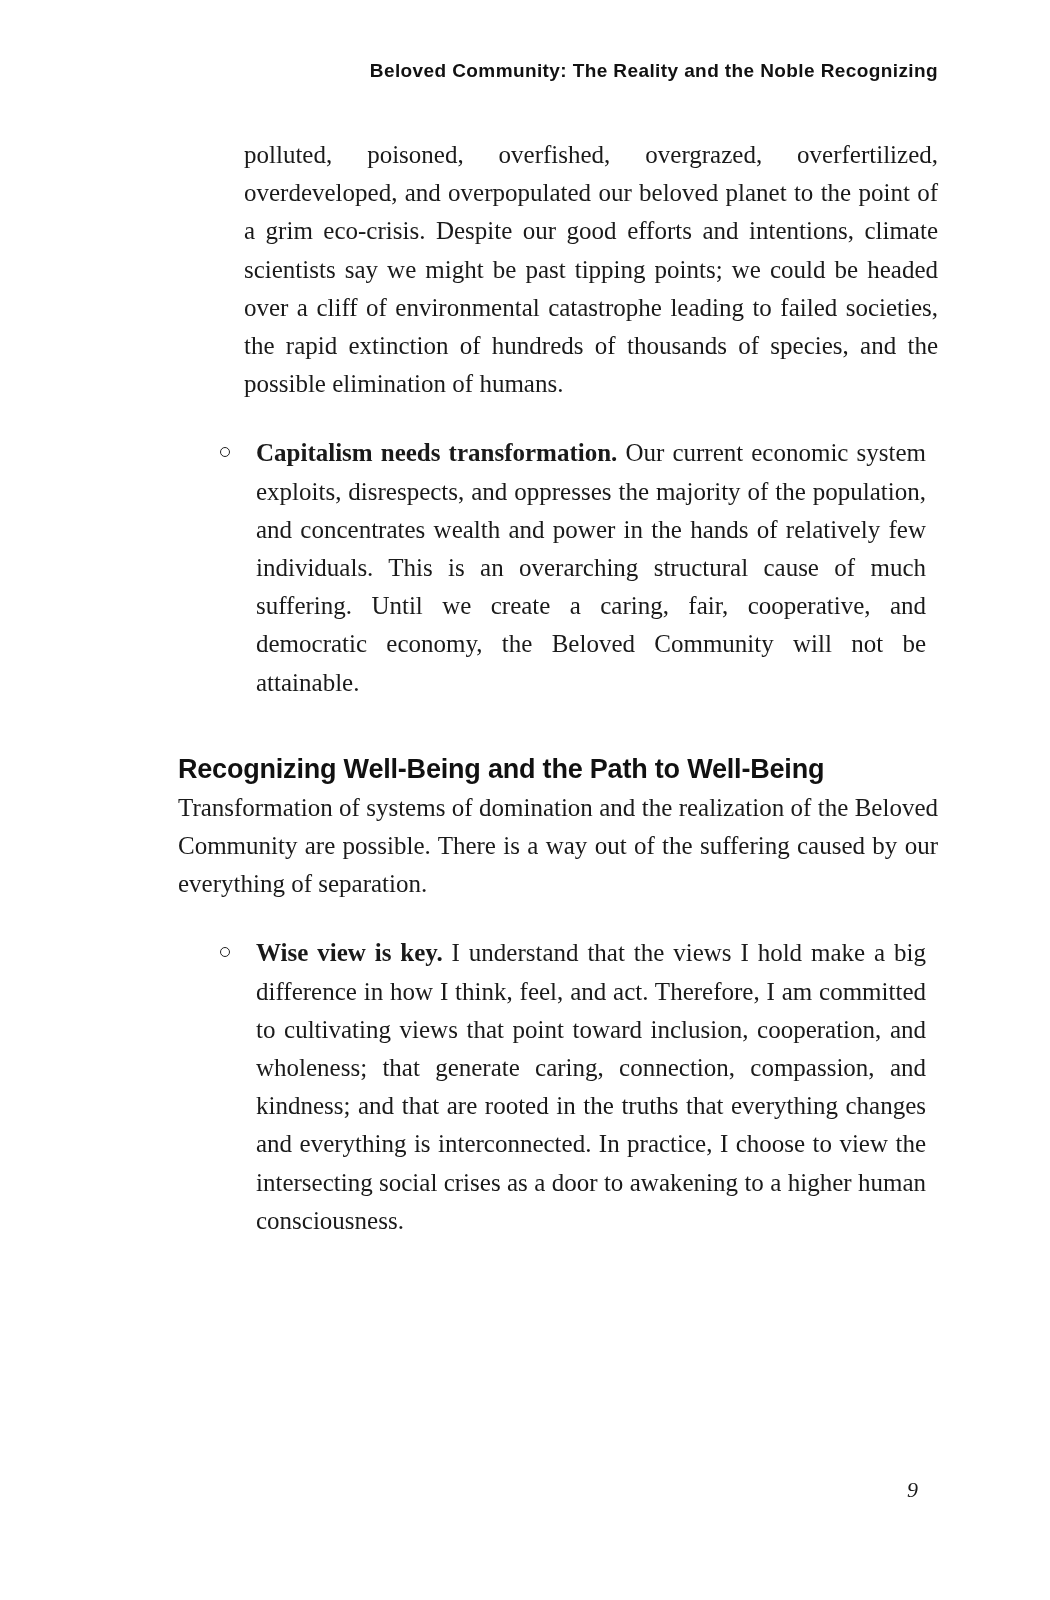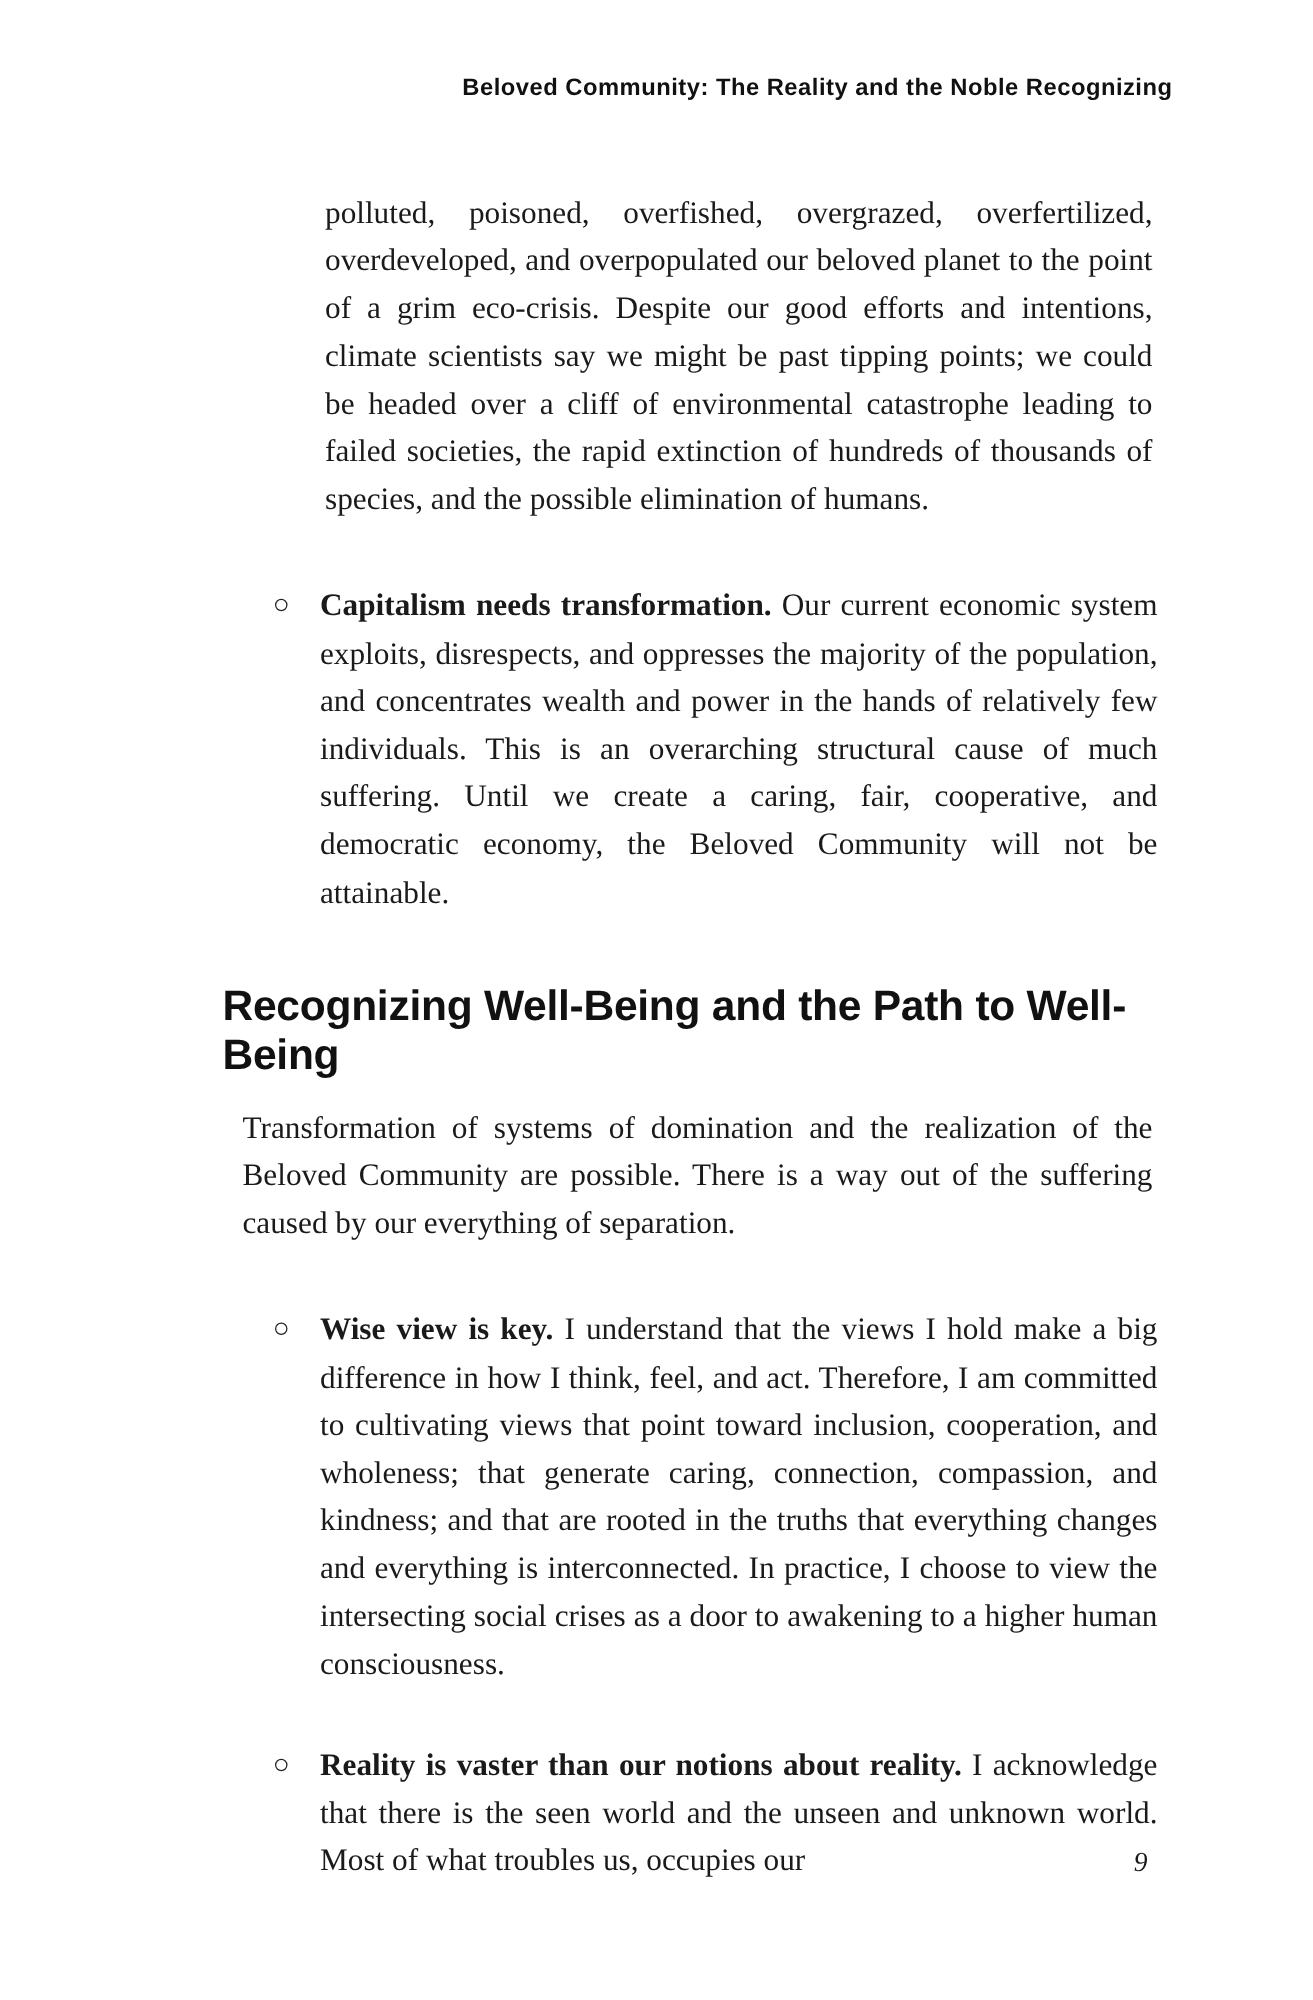--- a/index.html
+++ b/index.html
@@ -5,31 +5,31 @@
   html, body { margin: 0; padding: 0; background: #ffffff; }
   body { width: 1050px; height: 1600px; position: relative; overflow: hidden; color: #1a1a1a; }
   .running-head {
     position: absolute; top: 60px; right: 112px;
     font-family: "Liberation Sans", sans-serif; font-weight: bold;
     font-size: 19px; letter-spacing: 0.4px; color: #111;
   }
   .content { position: absolute; left: 178px; top: 136px; width: 760px; }
   .para {
     font-family: "Liberation Serif", serif; font-size: 25px; line-height: 38.2px;
-    text-align: justify; margin: 16px;
+    text-align: justify; margin: 0;
   }
   .indent { padding-left: 66px; }
   .bullet-item { position: relative; padding-left: 66px; margin: 12px; }
   .bullet {
     position: absolute; left: 30px; top: 13px;
     width: 10px; height: 10px; border: 1.3px solid #222; border-radius: 50%; box-sizing: border-box;
   }
   .bullet-item b { font-weight: bold; }
   .heading {
-    font-family: "Liberation Sans", sans-serif; font-weight: bold; font-size: 34px;
+    font-family: "Liberation Sans", sans-serif; font-weight: bold; font-size: 27px;
     color: #111; margin: 0; letter-spacing: -0.2px;
   }
   .page-number {
     position: absolute; top: 1477px; right: 132px;
     font-family: "Liberation Serif", serif; font-style: italic; font-size: 22px;
   }
 </style>
 </head>
 <body>
 
@@ -55,19 +55,15 @@
 
   <div style="height:19px"></div>
 
   <p class="para bullet-item">
     <span class="bullet"></span>
     <b>Wise view is key.</b><span> I understand that the views I hold make a big difference in how I think, feel, and act. Therefore, I am committed to cultivating views that point toward inclusion, cooperation, and wholeness; that generate caring, connection, compassion, and kindness; and that are rooted in the truths that everything changes and everything is interconnected. In practice, I choose to view the intersecting social crises as a door to awakening to a higher human consciousness.</span>
   </p>
 
   <div style="height:19px"></div>
 
-  <p class="para bullet-item">
-    <span class="bullet"></span>
-    <b>Reality is vaster than our notions about reality.</b><span> I acknowledge that there is the seen world and the unseen and unknown world. Most of what troubles us, occupies our</span>
-  </p>
 </div>
 
 <div class="page-number">9</div>
 
 </body></html>

